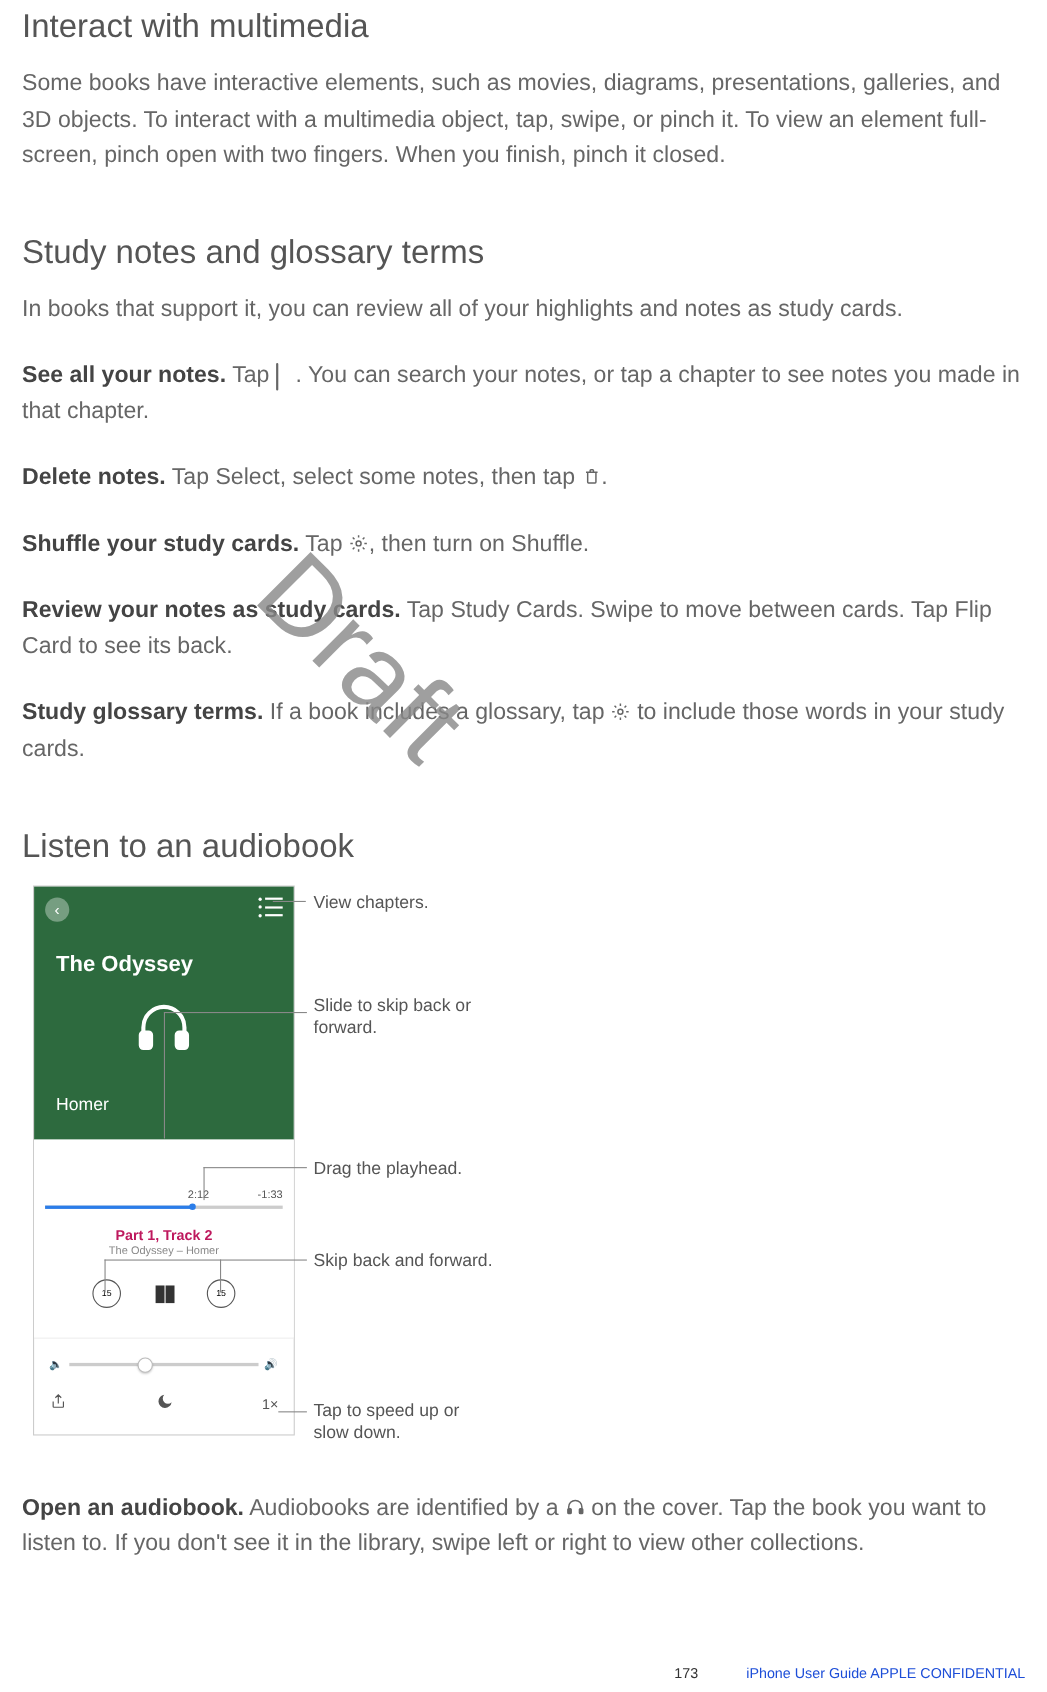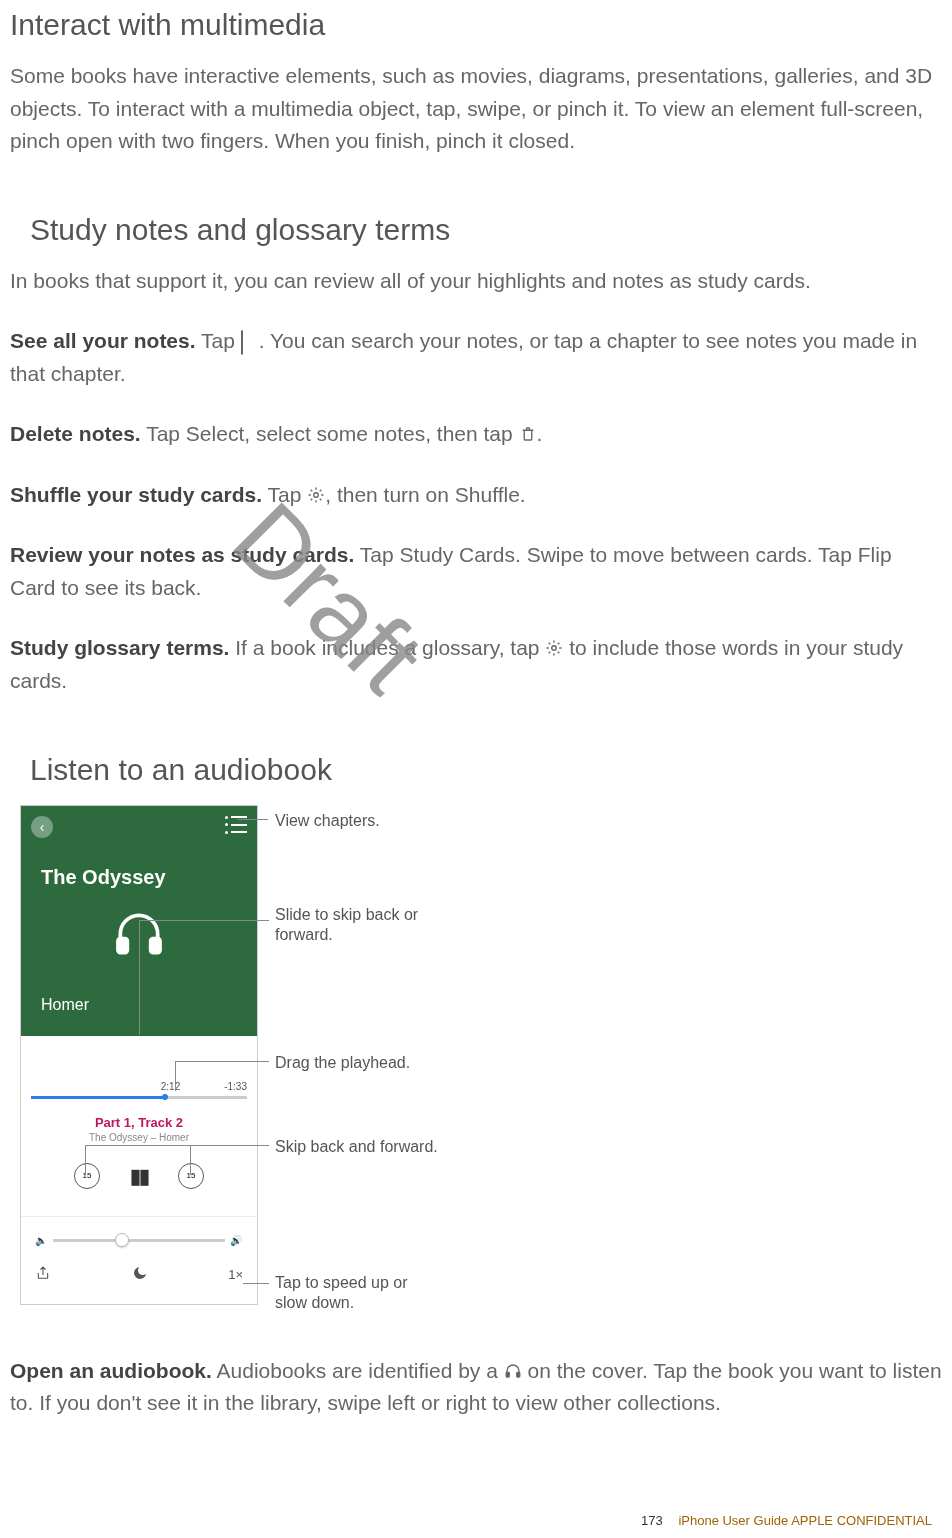--- a/index.html
+++ b/index.html
@@ -6,33 +6,32 @@
     body {
       font-family: -apple-system, BlinkMacSystemFont, "Helvetica Neue", Arial, sans-serif;
       width: 952px;
       height: 1538px;
       background: #fff;
       color: #000;
       position: relative;
       overflow: hidden;
     }
     .content {
-      padding: 0 10px 0 10px;
+      padding: 0 10px 0 20px;
     }
     h2 {
       font-size: 30px;
       font-weight: 400;
       color: #555;
       margin-top: 8px;
       margin-bottom: 18px;
     }
     h2.smaller {
       font-size: 30px;
       margin-top: 55px;
-      margin-left: 20px;
     }
     .para {
       font-size: 21px;
       line-height: 1.55;
       color: #666;
       margin-bottom: 28px;
     }
     .para strong {
       color: #444;
       font-weight: 700;
@@ -274,21 +273,21 @@
       pointer-events: none;
       opacity: 0.8;
     }
     .footer {
       position: absolute;
       bottom: 10px;
       right: 20px;
       font-size: 13px;
     }
     .footer .pg { color: #333; margin-right: 12px; }
-    .footer .red { color: #a16207; }
+    .footer .red { color: #1d4ed8; margin-left: 28px; }
   </style>
 </head>
 <body>
 
 <div class="content">
   <h2>Interact with multimedia</h2>
   <p class="para">Some books have interactive elements, such as movies, diagrams, presentations, galleries, and 3D objects. To interact with a multimedia object, tap, swipe, or pinch it. To view an element full-screen, pinch open with two fingers. When you finish, pinch it closed.</p>
 
   <h2 class="smaller">Study notes and glossary terms</h2>
   <p class="para">In books that support it, you can review all of your highlights and notes as study cards.</p>

